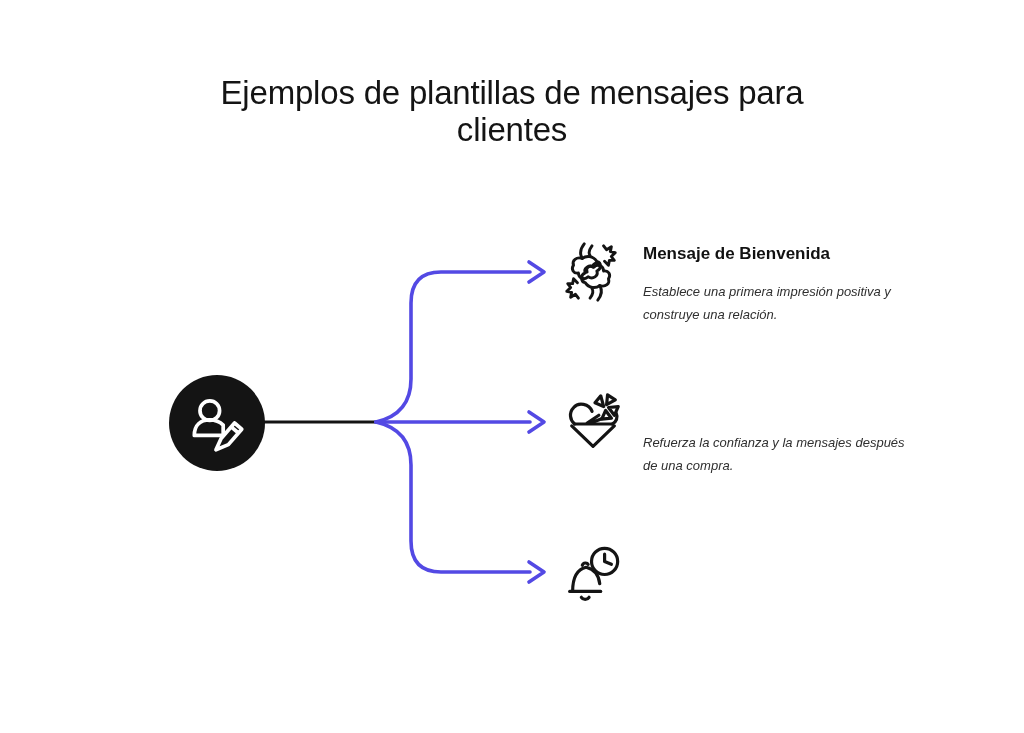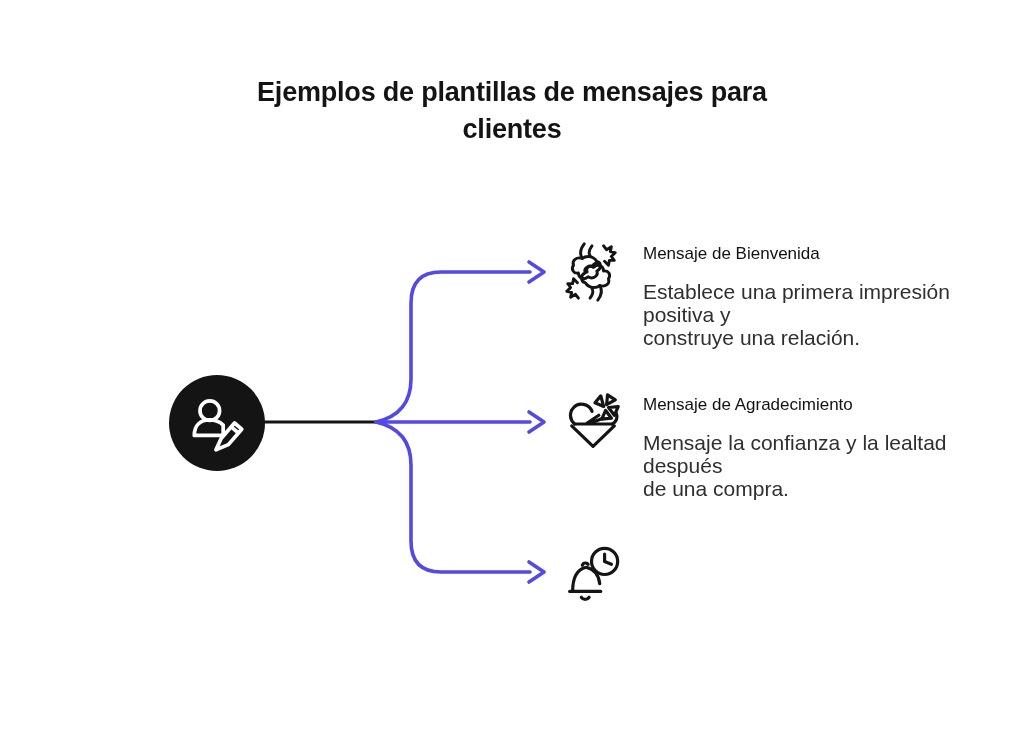--- a/index.html
+++ b/index.html
@@ -15,22 +15,22 @@
     position:relative;
     width:1024px;height:733px;
     background:var(--background);
     font-family:"Liberation Sans",sans-serif;
     overflow:hidden;
   }
   .page-title{
     position:absolute;
     top:74px;left:0;width:100%;
     text-align:center;
-    font-size:27px;line-height:37px;
-    font-weight:700;
+    font-size:33px;line-height:37px;
+    font-weight:400;
     color:var(--ink);
     white-space:pre-line;
     letter-spacing:-0.2px;
   }
   .connector-svg{position:absolute;top:0;left:0;}
   .ink-stroke{stroke:var(--ink);}
   .accent-stroke{stroke:var(--accent);}
   .center-node{
     position:absolute;
     left:169px;top:375px;
@@ -39,30 +39,31 @@
     background:var(--ink);
     display:flex;align-items:center;justify-content:center;
   }
   .item-icon{position:absolute;width:62px;height:62px;}
   .icon-1{left:560px;top:241px;}
   .icon-2{left:563px;top:393px;}
   .icon-3{left:561px;top:544px;}
   .item-title{
     position:absolute;left:643px;
     font-size:17px;line-height:22px;
-    font-weight:400;color:var(--heading);
+    font-weight:700;color:var(--heading);
   }
   .title-1{top:243px;}
   .title-2{top:394px;}
   .title-3{top:544px;}
   .item-desc{
     position:absolute;left:643px;
-    font-size:21px;line-height:23px;
+    font-size:13px;line-height:23px;
     font-weight:400;color:var(--body-text);
     white-space:pre-line;
+    font-style:italic;
   }
   .desc-1{top:280px;}
   .desc-2{top:431px;}
   .desc-3{top:581px;}
   svg{display:block;}
 </style>
 </head>
 <body>
 
 <div class="stage">
@@ -113,22 +114,21 @@
       <path d="M12 32 L51 32"></path>
       <path d="M51 32 C55 30 57 25 55 21"></path>
       <path d="M9 34 L31 55 L53 34"></path>
       <path d="M25 31 L37 23 M29 31 L41 26"></path>
       <path d="M42 14 L33 10 L39 3 Z"></path>
       <path d="M45 12 L46 2 L54 7 Z"></path>
       <path d="M47 15 L57 14 L53 23 Z"></path>
       <path d="M44 18 L50 26 L40 27 Z"></path>
     </g>
   </svg>
-  <div class="item-title title-2">Mensaje de Agradecimiento</div>
-  <div class="item-desc desc-2">Mensaje la confianza y la lealtad después
+  <div class="item-desc desc-2">Refuerza la confianza y la mensajes después
 de una compra.</div>
 
   <svg class="item-icon icon-3" viewBox="0 0 64 64">
     <g stroke="#141414" stroke-width="3.3" fill="none" stroke-linecap="round" stroke-linejoin="round">
       <path d="M12 49 C12 35 17 26 26 24 C34 26 39 32 40 41"></path>
       <path d="M22 22 C23 19 27 19 28 21"></path>
       <path d="M9 49 L41 49"></path>
       <path d="M21 55 C23 58 27 58 29 55"></path>
     </g>
     <circle cx="45" cy="18" r="13.5" fill="#ffffff" stroke="#141414" stroke-width="3.3"></circle>

